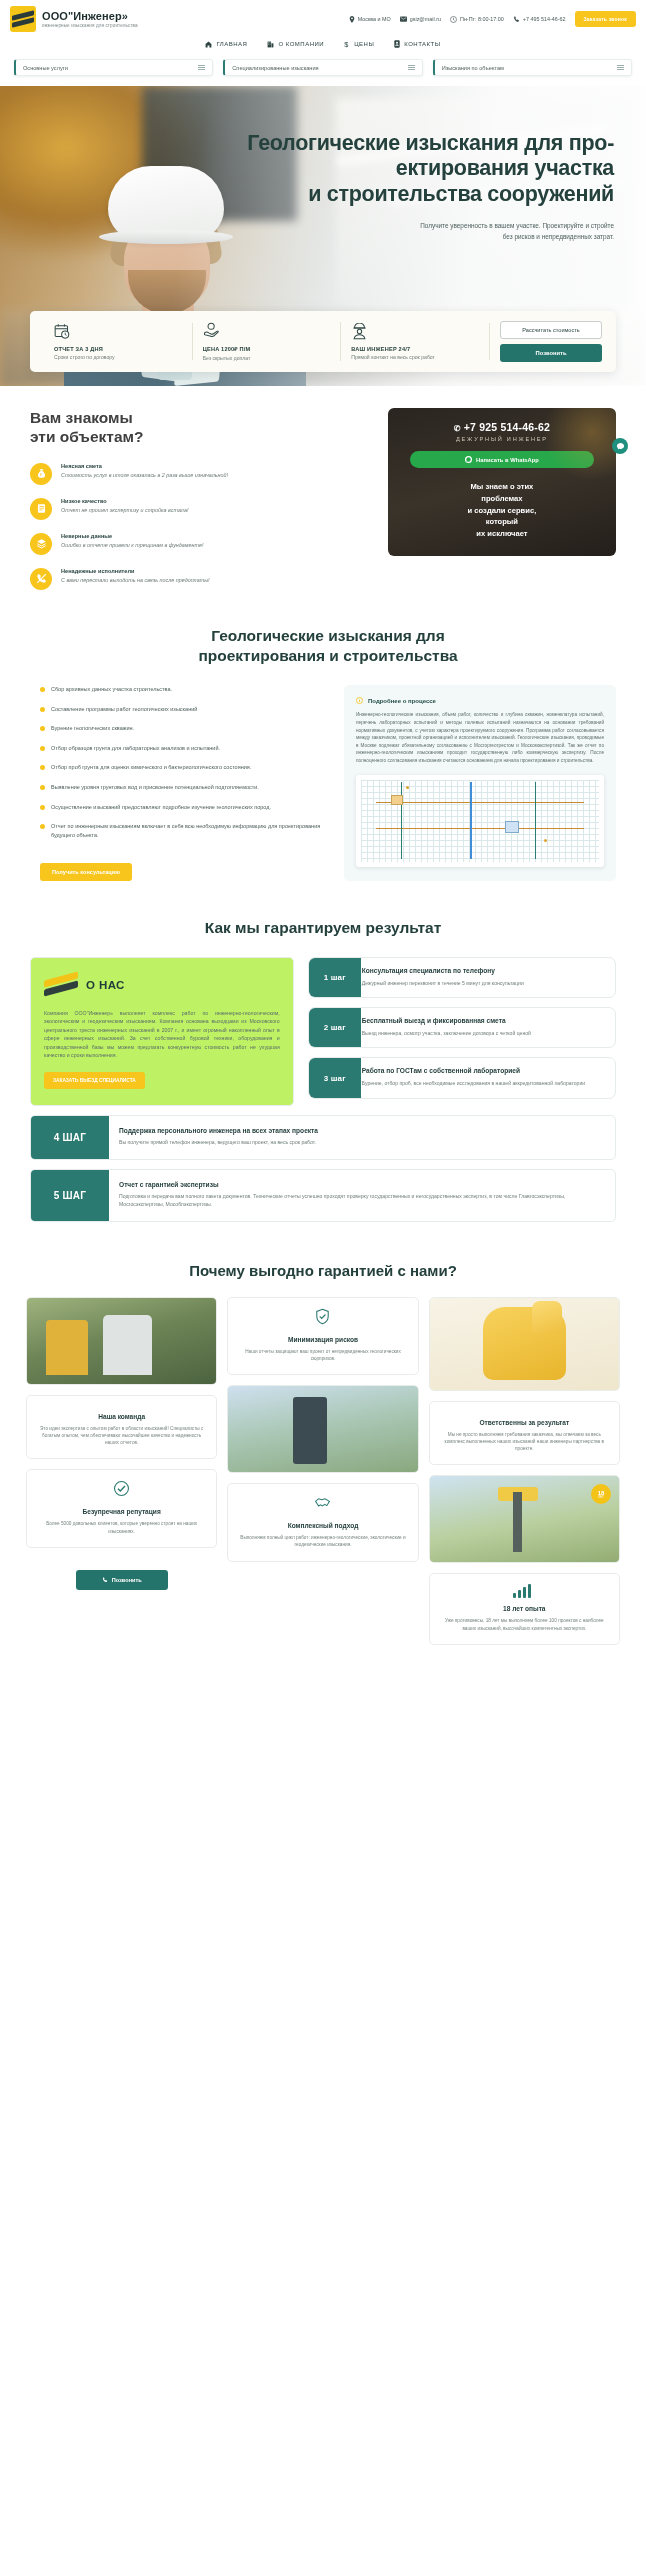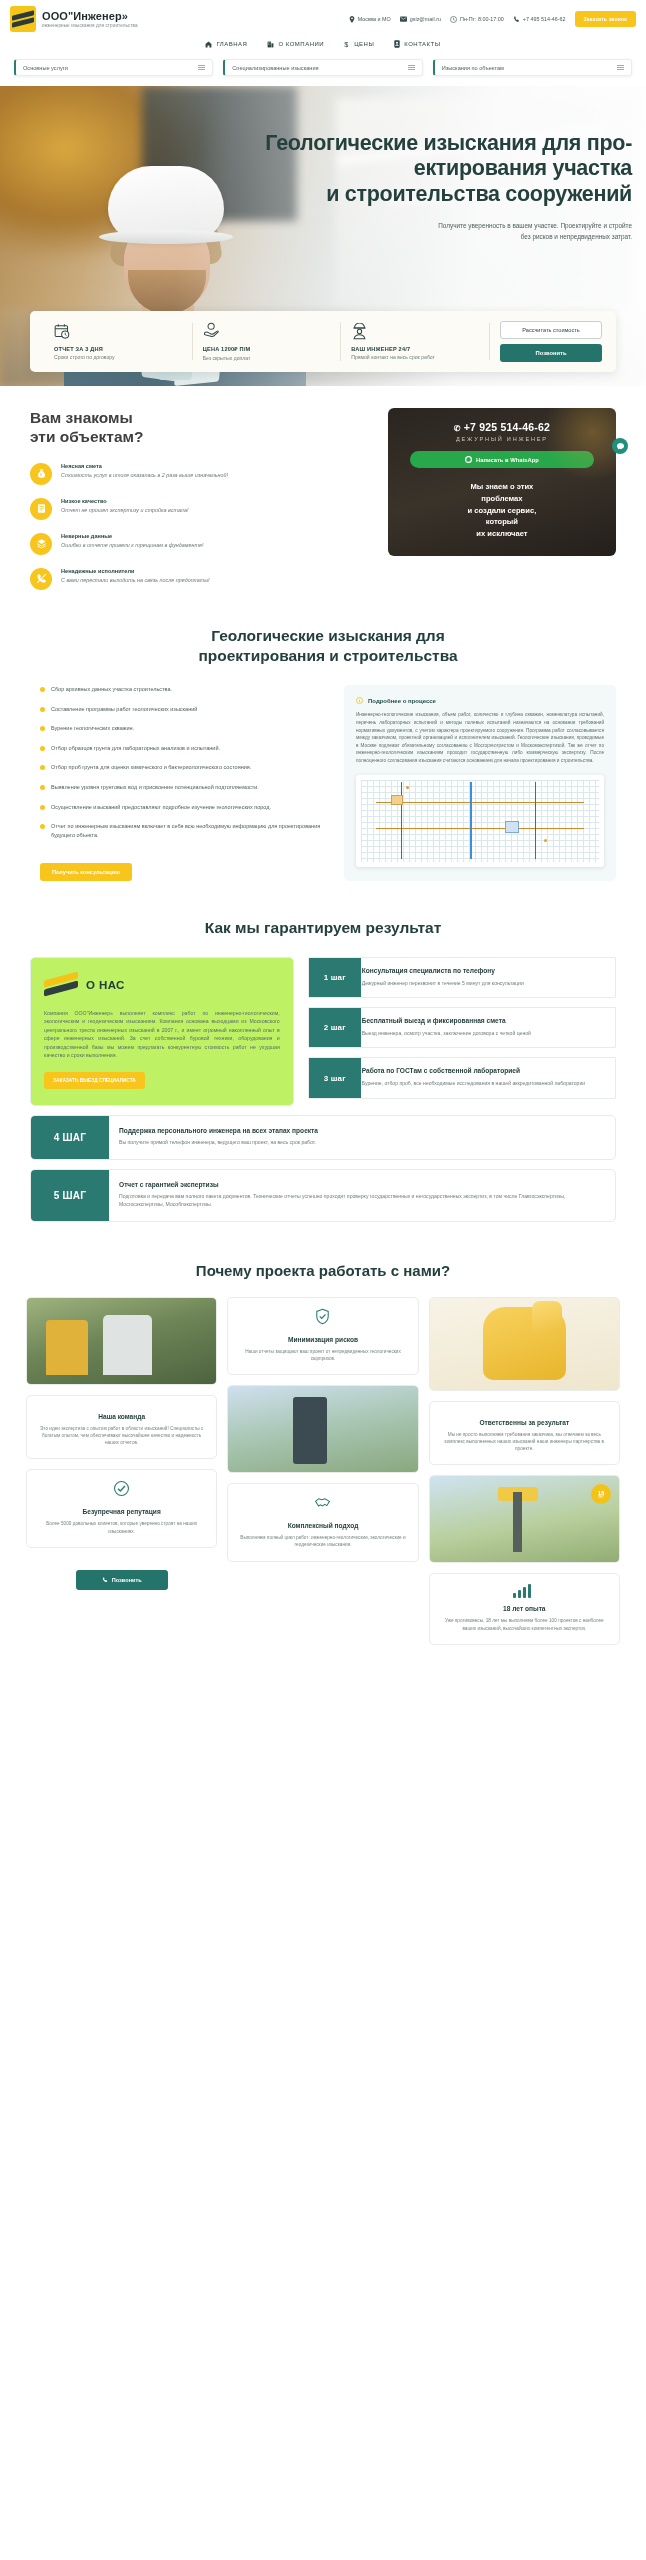--- a/index.html
+++ b/index.html
@@ -96,21 +96,21 @@
     border-radius:48px 48px 0 0; }
   .collar-l { position:absolute; left:90px; top:150px; width:40px; height:64px;
     background:#cfdcdd; transform:skewX(12deg) rotate(8deg); border-radius:3px; }
   .collar-r { position:absolute; left:128px; top:150px; width:44px; height:68px;
     background:#dde8e7; transform:skewX(-12deg) rotate(-6deg); border-radius:3px; }
   .shirt { position:absolute; left:108px; top:152px; width:34px; height:62px;
     background:#c9dbdb; border-radius:4px; }
   .hero-veil { position:absolute; inset:0;
     background:linear-gradient(100deg,rgba(255,255,255,0) 0%,rgba(255,255,255,.05) 30%,rgba(255,255,255,.55) 55%,rgba(255,255,255,.86) 72%,rgba(255,255,255,.95) 100%); }
 
-  .hero-inner { position:relative; z-index:3; padding:45px 14px 0 64px; }
+  .hero-inner { position:relative; z-index:3; padding:45px 32px 0 64px; }
   .hero-title { font-size:21.5px; line-height:1.18; font-weight:bold; color:#24413d; letter-spacing:-.3px; text-align:right; }
   .hero-sub { margin-top:14px; margin-left:auto; width:196px; font-size:6.4px; line-height:1.65; color:#4e615e; text-align:right; }
 
   
   .badges {
     position:absolute; left:30px; right:30px; bottom:14px; z-index:4;
     background:#fdfbf6; border-radius:5px; display:flex; align-items:center;
     padding:10px 14px; box-shadow:0 2px 10px rgba(40,60,58,.12);
   }
   .badge { flex:1; padding:0 10px; border-right:1px solid #e7e2d6; }
@@ -208,21 +208,21 @@
   .about-logo i:nth-child(1){ top:4px; background:#f3c318; }
   .about-logo i:nth-child(2){ top:13px; }
   .about-title { font-size:11.5px; font-weight:bold; color:#223c39; letter-spacing:.4px; }
   .about-p { margin-top:11px; font-size:5.2px; line-height:1.62; color:#5d6e6b; text-align:justify; }
   .btn-yellow2 {
     margin-top:12px; background:#f7c51b; border:none; border-radius:3px; color:#fff;
     font-size:4.8px; font-weight:bold; padding:6px 9px; cursor:pointer;
   }
   .steps { flex:1; display:flex; flex-direction:column; gap:9px; }
   .step {
-    display:flex; gap:1px; border:1px solid #e6ece9; border-radius:1px;
+    display:flex; gap:1px; border:1px solid #e6ece9; border-radius:7px;
     background:#fff; overflow:hidden; align-items:stretch;
   }
   .step-n {
     width:52px; flex:none; background:#2b7a71; color:#fff;
     display:flex; align-items:center; justify-content:center;
     font-size:8px; font-weight:bold; letter-spacing:.2px;
   }
   .step-c { padding:9px 10px 10px 0; }
   .step-t { font-size:6.6px; font-weight:bold; color:#1f3b38; line-height:1.3; }
   .step-d { font-size:5.1px; color:#6e7d7a; line-height:1.5; margin-top:4px; }
@@ -658,21 +658,21 @@
     <div class="step-wide">
       <div class="step-n">5 ШАГ</div>
       <div class="step-c" style="padding:11px 12px 12px 0">
         <div class="step-t">Отчет с гарантией экспертизы</div>
         <div class="step-d">Подготовка и передача вам полного пакета документов. Технические отчеты успешно проходят проверку государственных и негосударственных экспертиз, в том числе Главгосэкспертизы, Мосгосэкспертизы, Мособлэкспертизы.</div>
       </div>
     </div>
   </div>
 
   <div class="why">
-    <div class="why-h">Почему проекта работать с нами?</div>
+    <div class="why-h">Почему выгодно гарантией с нами?</div>
     <div class="why-grid">
 
       <div class="why-col">
         <div class="why-card ph">
           <div class="ph-box ph-a"></div>
         </div>
         <div class="why-card">
           <div class="why-t">Наша команда</div>
           <div class="why-d">Это идеи экспертиза с опытом работ в области изысканий! Специалисты с богатым опытом, чем обеспечивают высочайшее качество и надежность наших отчетов.</div>
         </div>

